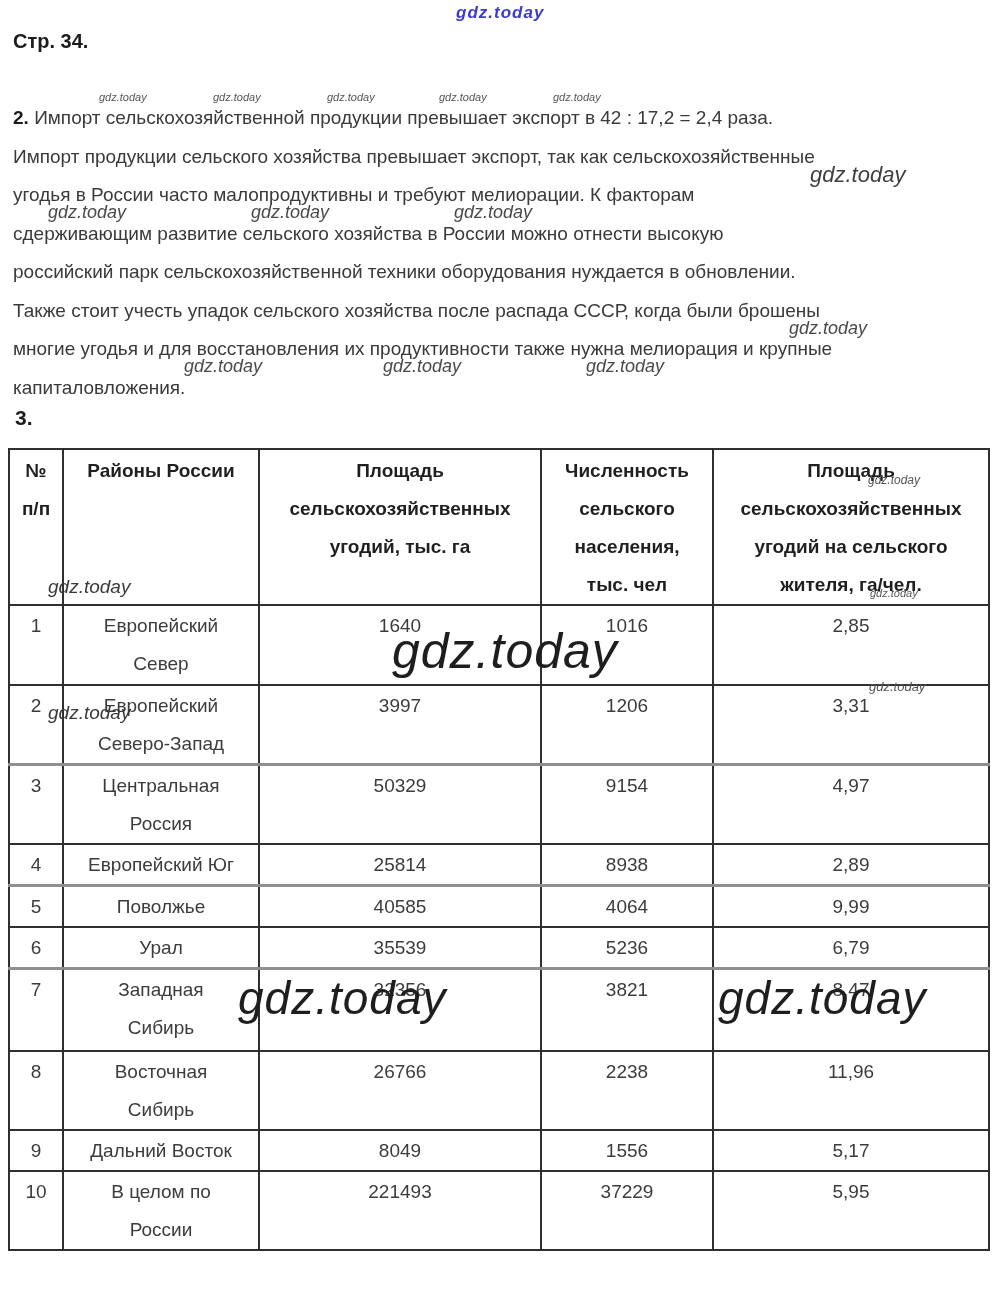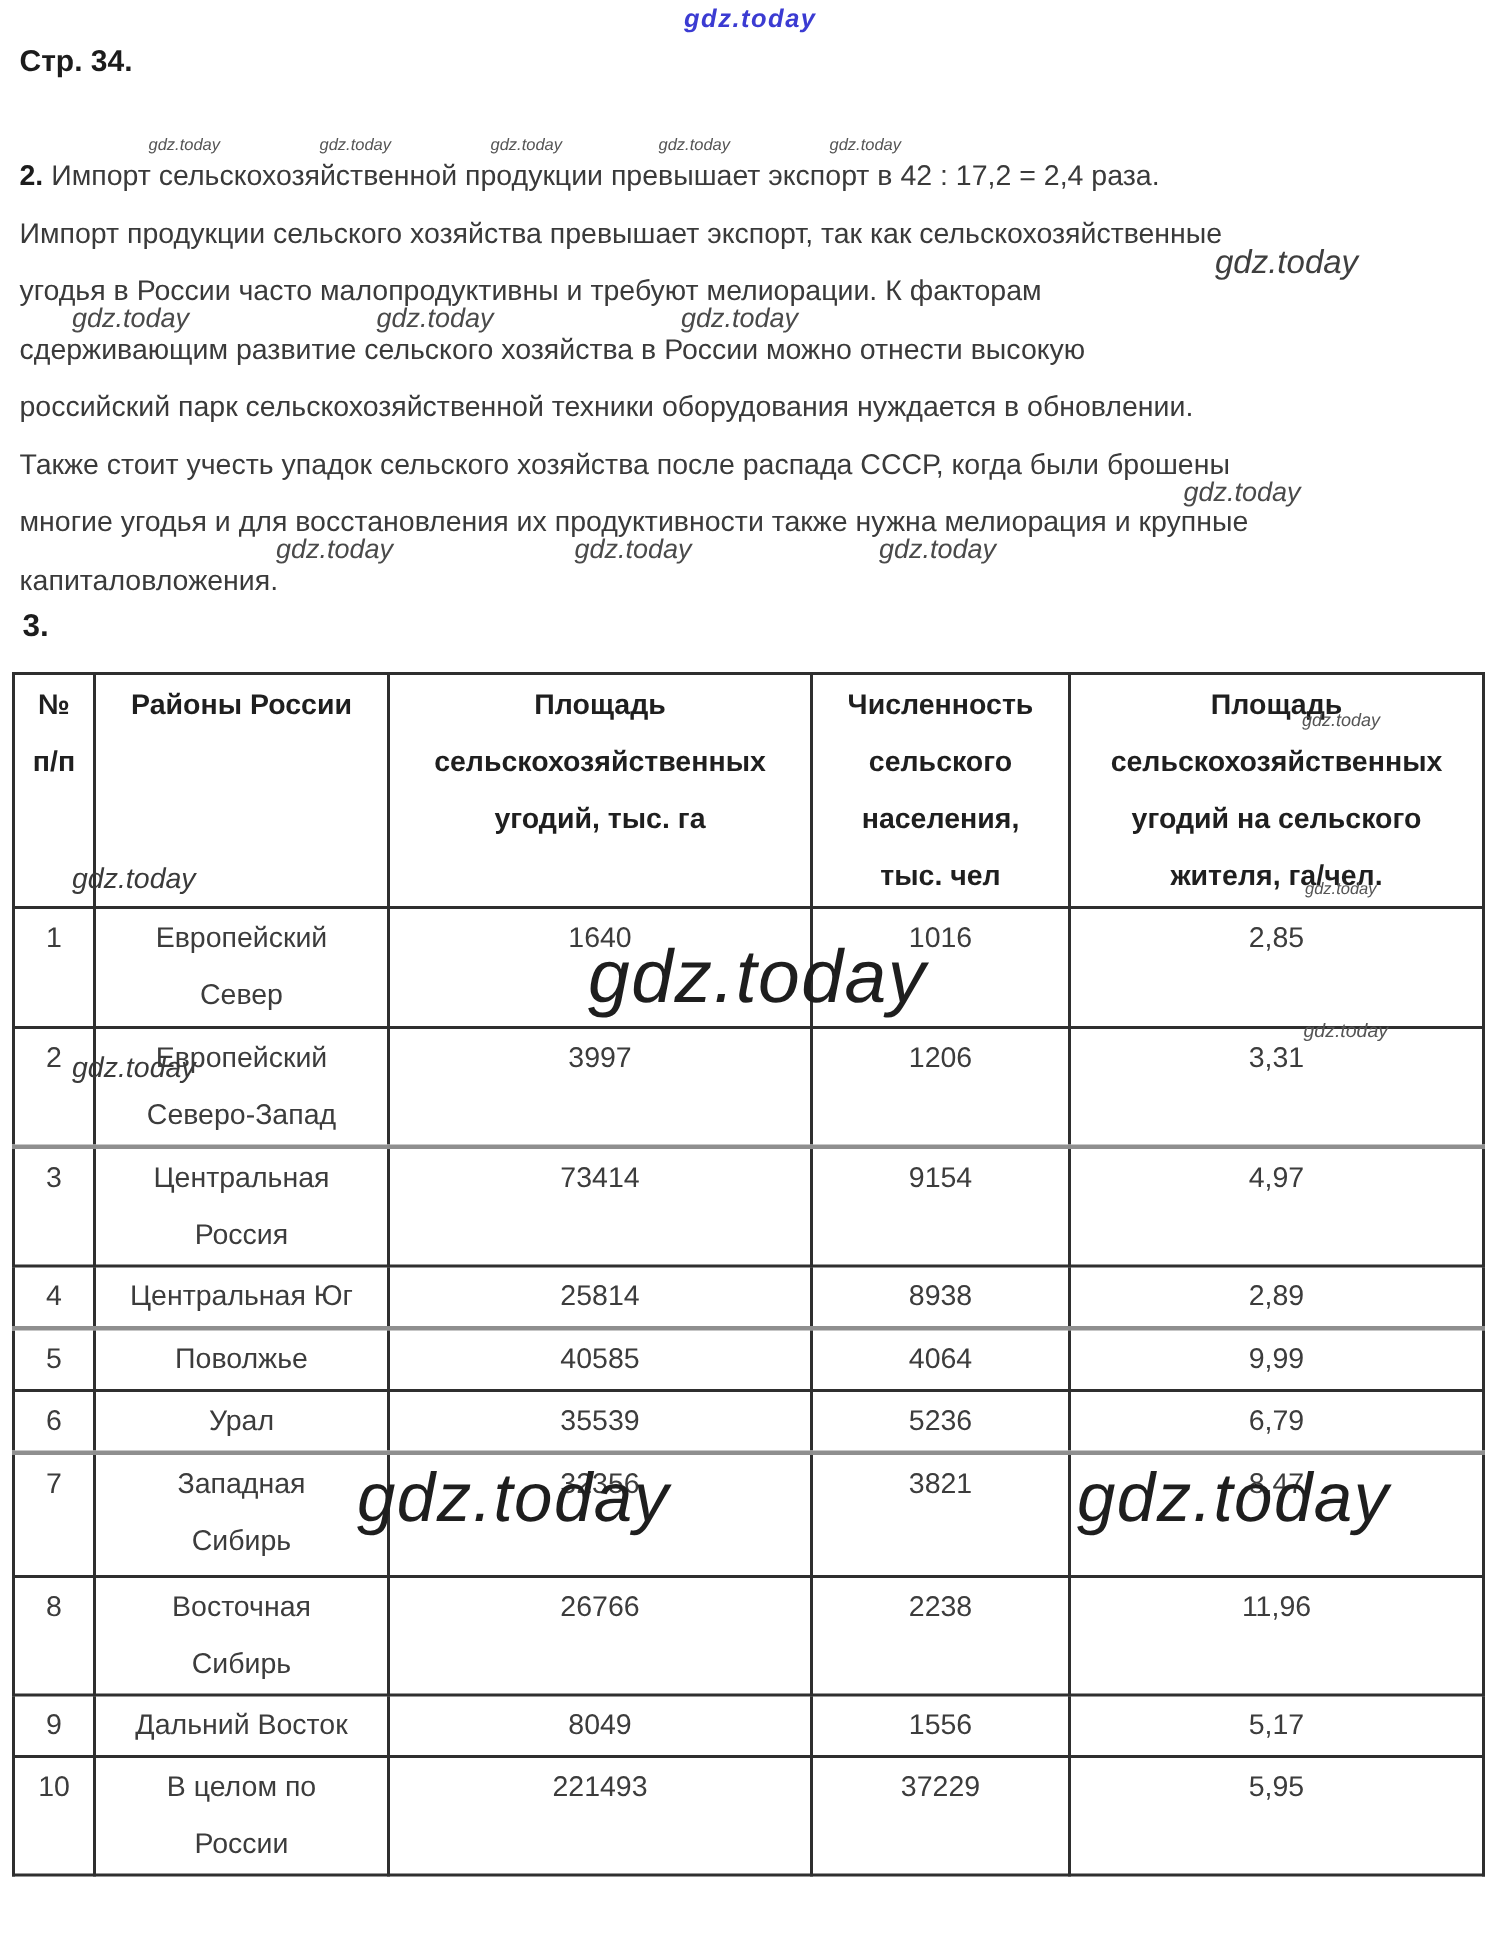--- a/index.html
+++ b/index.html
@@ -110,28 +110,28 @@
       <td>3997</td>
       <td>1206</td>
       <td>3,31</td>
     </tr>
     <tr style="height:77px" class="thick">
       <td>3</td>
       <td>
           <div>Центральная</div>
           <div>Россия</div>
         </td>
-      <td>73414</td>
+      <td>50329</td>
       <td>9154</td>
       <td>4,97</td>
     </tr>
     <tr style="height:39px">
       <td>4</td>
       <td>
-          <div>Центральная Юг</div>
+          <div>Европейский Юг</div>
         </td>
       <td>25814</td>
       <td>8938</td>
       <td>2,89</td>
     </tr>
     <tr style="height:38px" class="thick">
       <td>5</td>
       <td>
           <div>Поволжье</div>
         </td>

